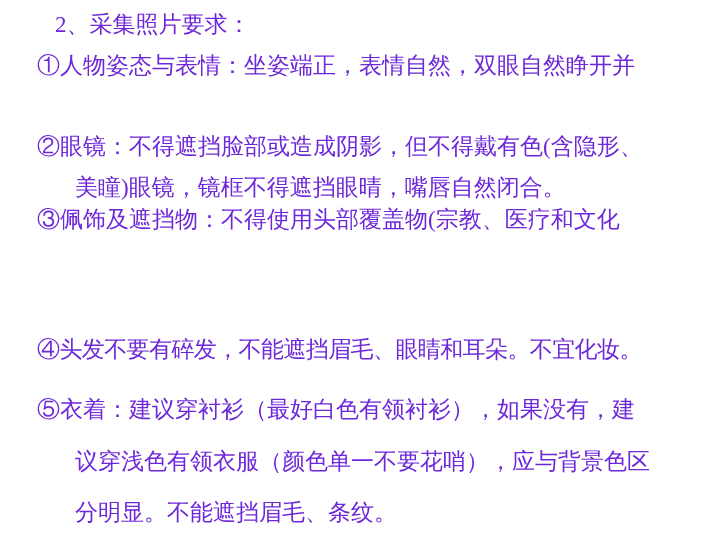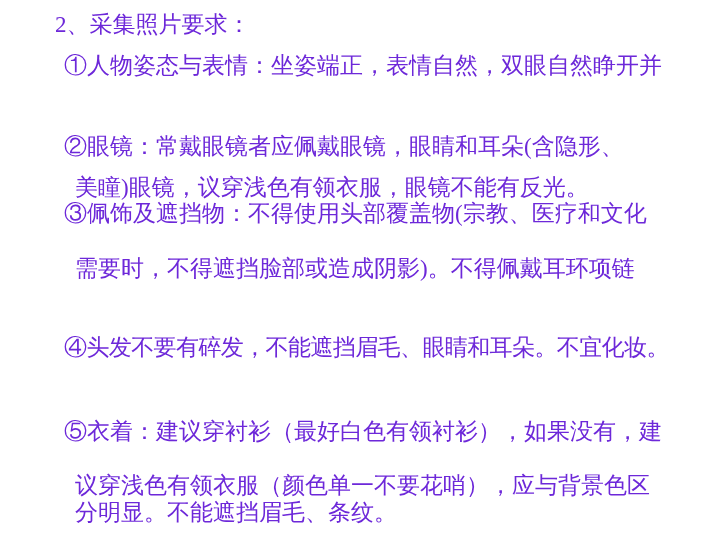--- a/index.html
+++ b/index.html
@@ -19,31 +19,30 @@
   }
   .line {
     position: absolute;
     font-size: 23px;
     line-height: 27px;
     white-space: nowrap;
     letter-spacing: 0px;
     font-weight: 500;
   }
   .indent-heading { left: 55px; }
-  .indent-item    { left: 37px; margin-left: 27px; }
+  .indent-item    { left: 37px; }
   .indent-wrap    { left: 75px; }
-  .tight { letter-spacing: -0.6px; font-family: Liberation Mono, monospace; }
+  .tight { letter-spacing: -0.6px; }
 </style>
 </head>
 <body>
 
 <div class="page">
   <div class="line indent-heading" style="top:11px">2、采集照片要求：</div>
   <div class="line indent-item" style="top:52px">①人物姿态与表情：坐姿端正，表情自然，双眼自然睁开并</div>
-  <div class="line indent-item" style="top:133px">②眼镜：常戴眼镜者应佩戴眼镜，眼睛和耳朵(含隐形、</div>
-  <div class="line indent-wrap" style="top:174px">美瞳)眼镜，议穿浅色有领衣服，眼镜不能有反光。</div>
-  <div class="line indent-item" style="top:200px">③佩饰及遮挡物：不得使用头部覆盖物(宗教、医疗和文化</div>
-  <div class="line indent-wrap" style="top:255px">需要时，不得遮挡脸部或造成阴影)。不得佩戴耳环项链</div>
+  <div class="line indent-item" style="top:133px">②眼镜：不得遮挡脸部或造成阴影，但不得戴有色(含隐形、</div>
+  <div class="line indent-wrap" style="top:174px">美瞳)眼镜，镜框不得遮挡眼晴，嘴唇自然闭合。</div>
+  <div class="line indent-item" style="top:206px">③佩饰及遮挡物：不得使用头部覆盖物(宗教、医疗和文化</div>
   <div class="line indent-item tight" style="top:336px">④头发不要有碎发，不能遮挡眉毛、眼睛和耳朵。不宜化妆。</div>
-  <div class="line indent-item" style="top:418px">⑤衣着：建议穿衬衫（最好白色有领衬衫），如果没有，建</div>
-  <div class="line indent-wrap" style="top:472px">议穿浅色有领衣服（颜色单一不要花哨），应与背景色区</div>
+  <div class="line indent-item" style="top:396px">⑤衣着：建议穿衬衫（最好白色有领衬衫），如果没有，建</div>
+  <div class="line indent-wrap" style="top:448px">议穿浅色有领衣服（颜色单一不要花哨），应与背景色区</div>
   <div class="line indent-wrap" style="top:499px">分明显。不能遮挡眉毛、条纹。</div>
 </div>
 
 </body></html>

